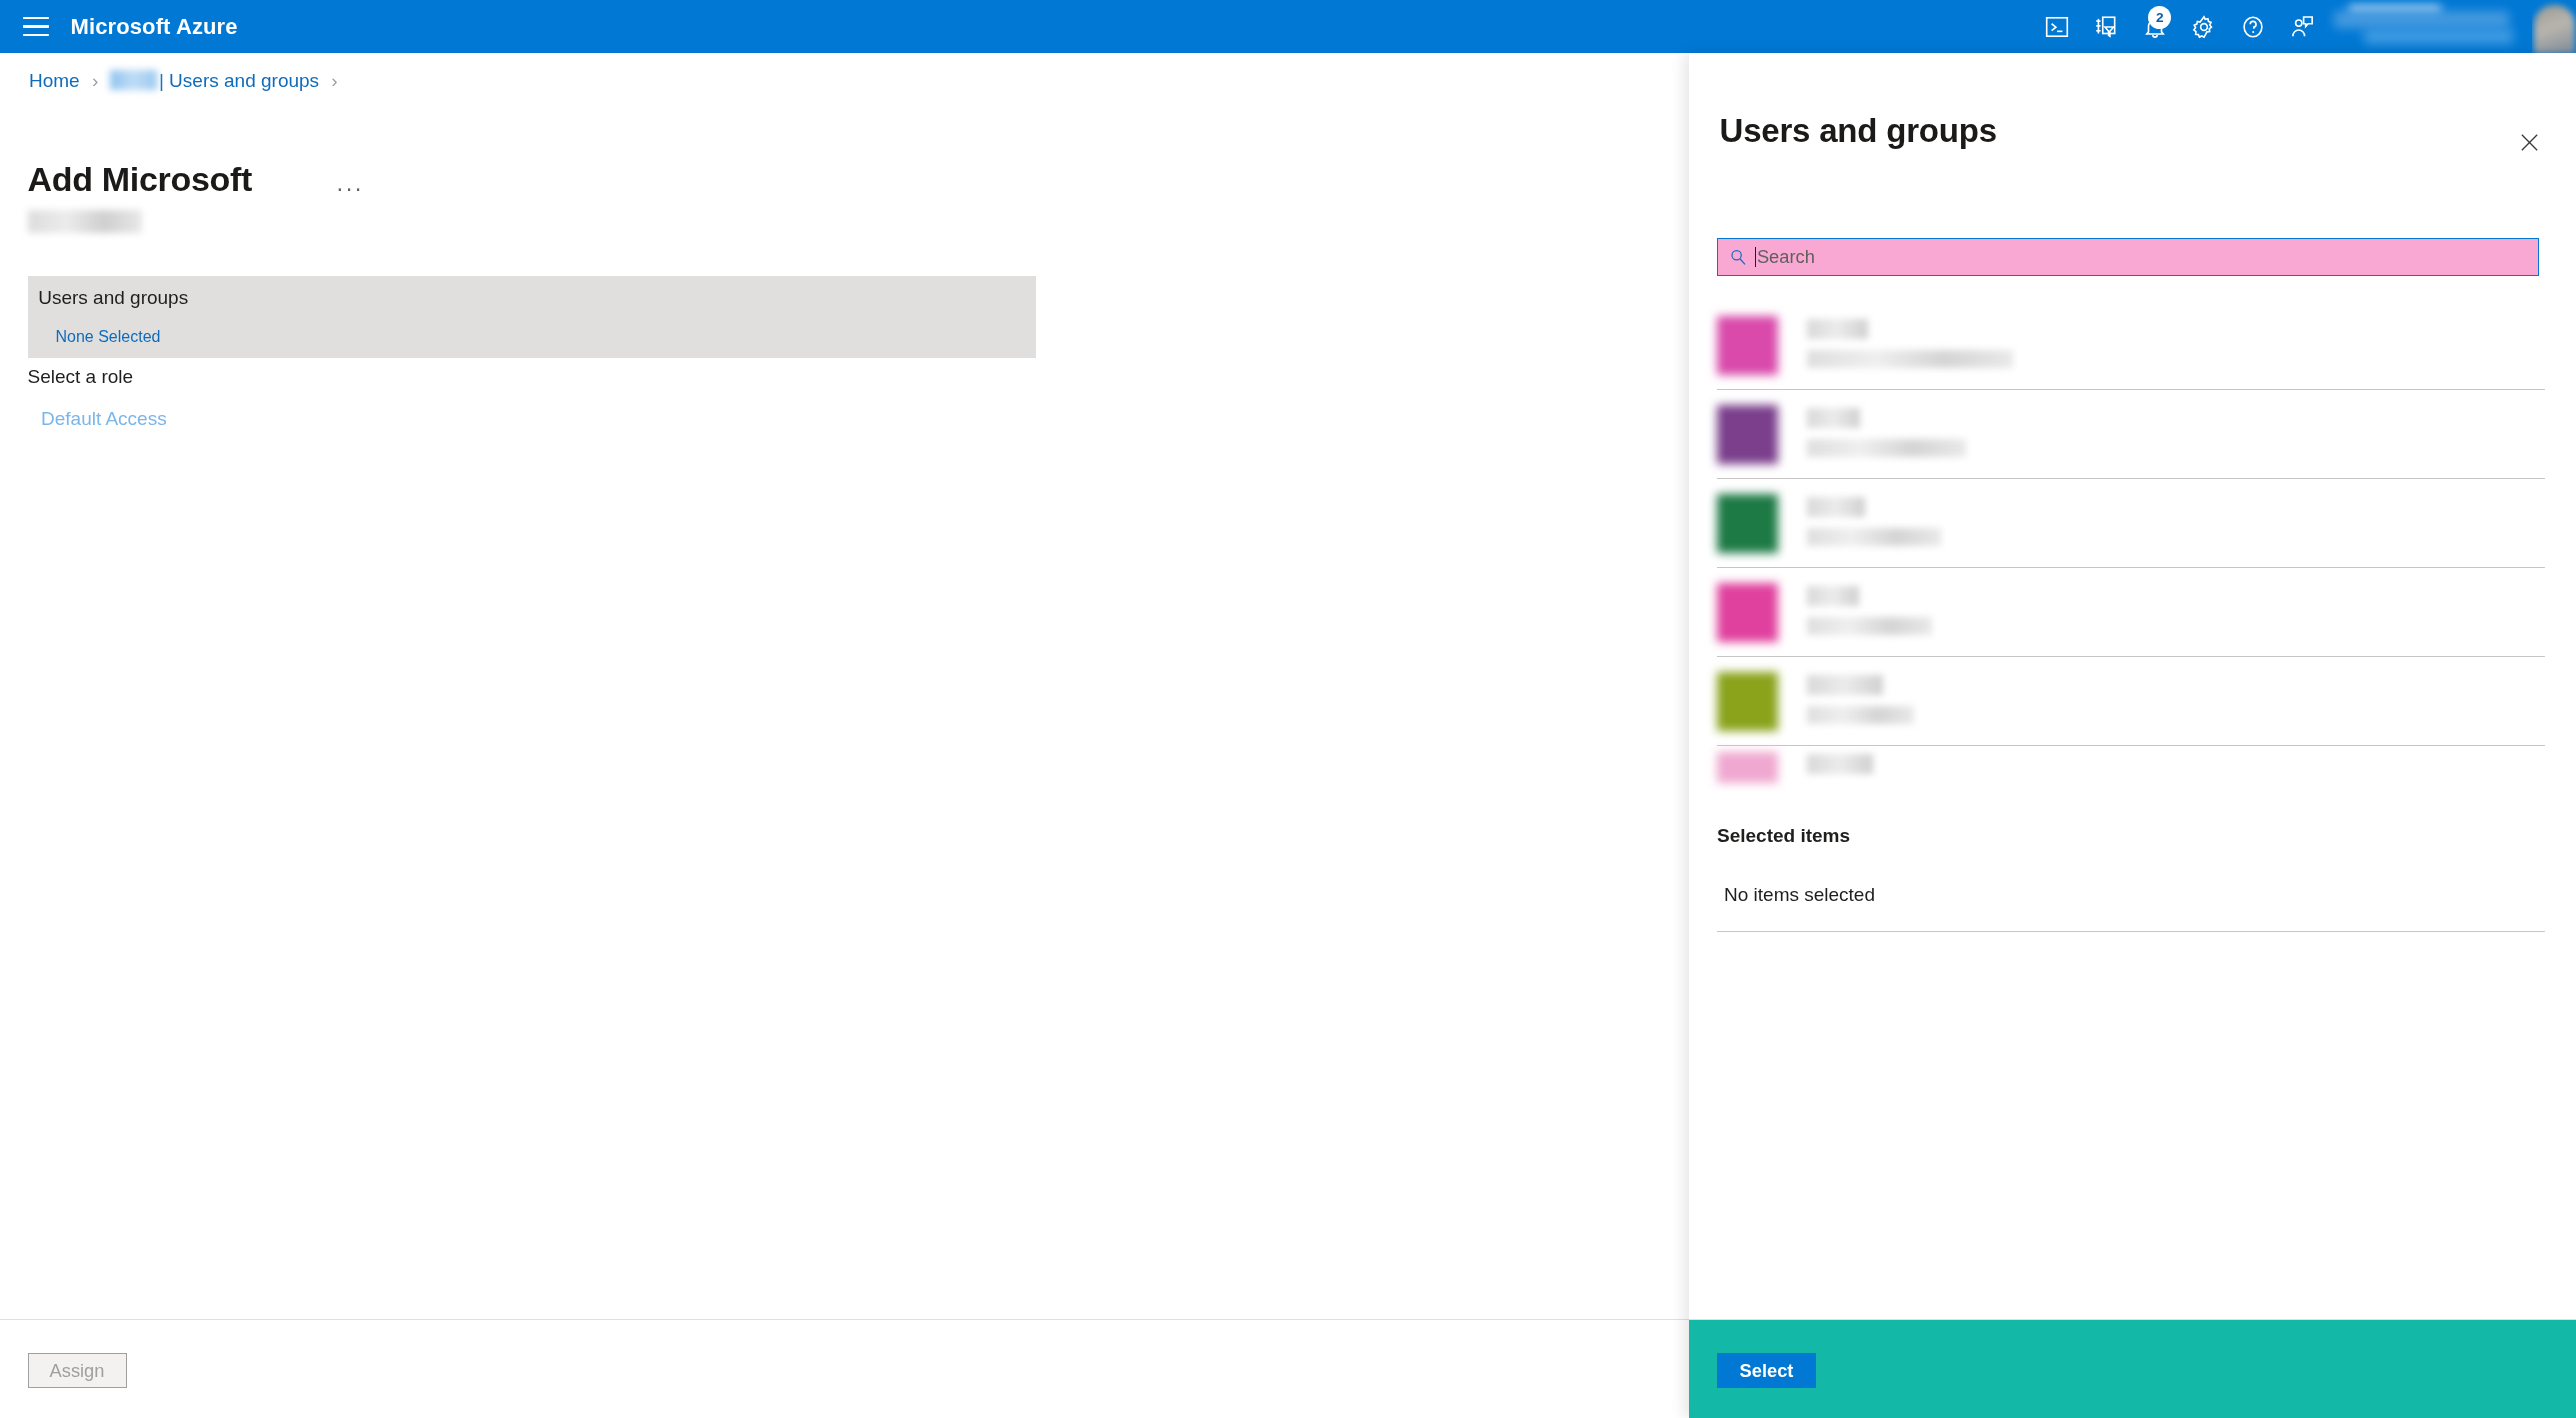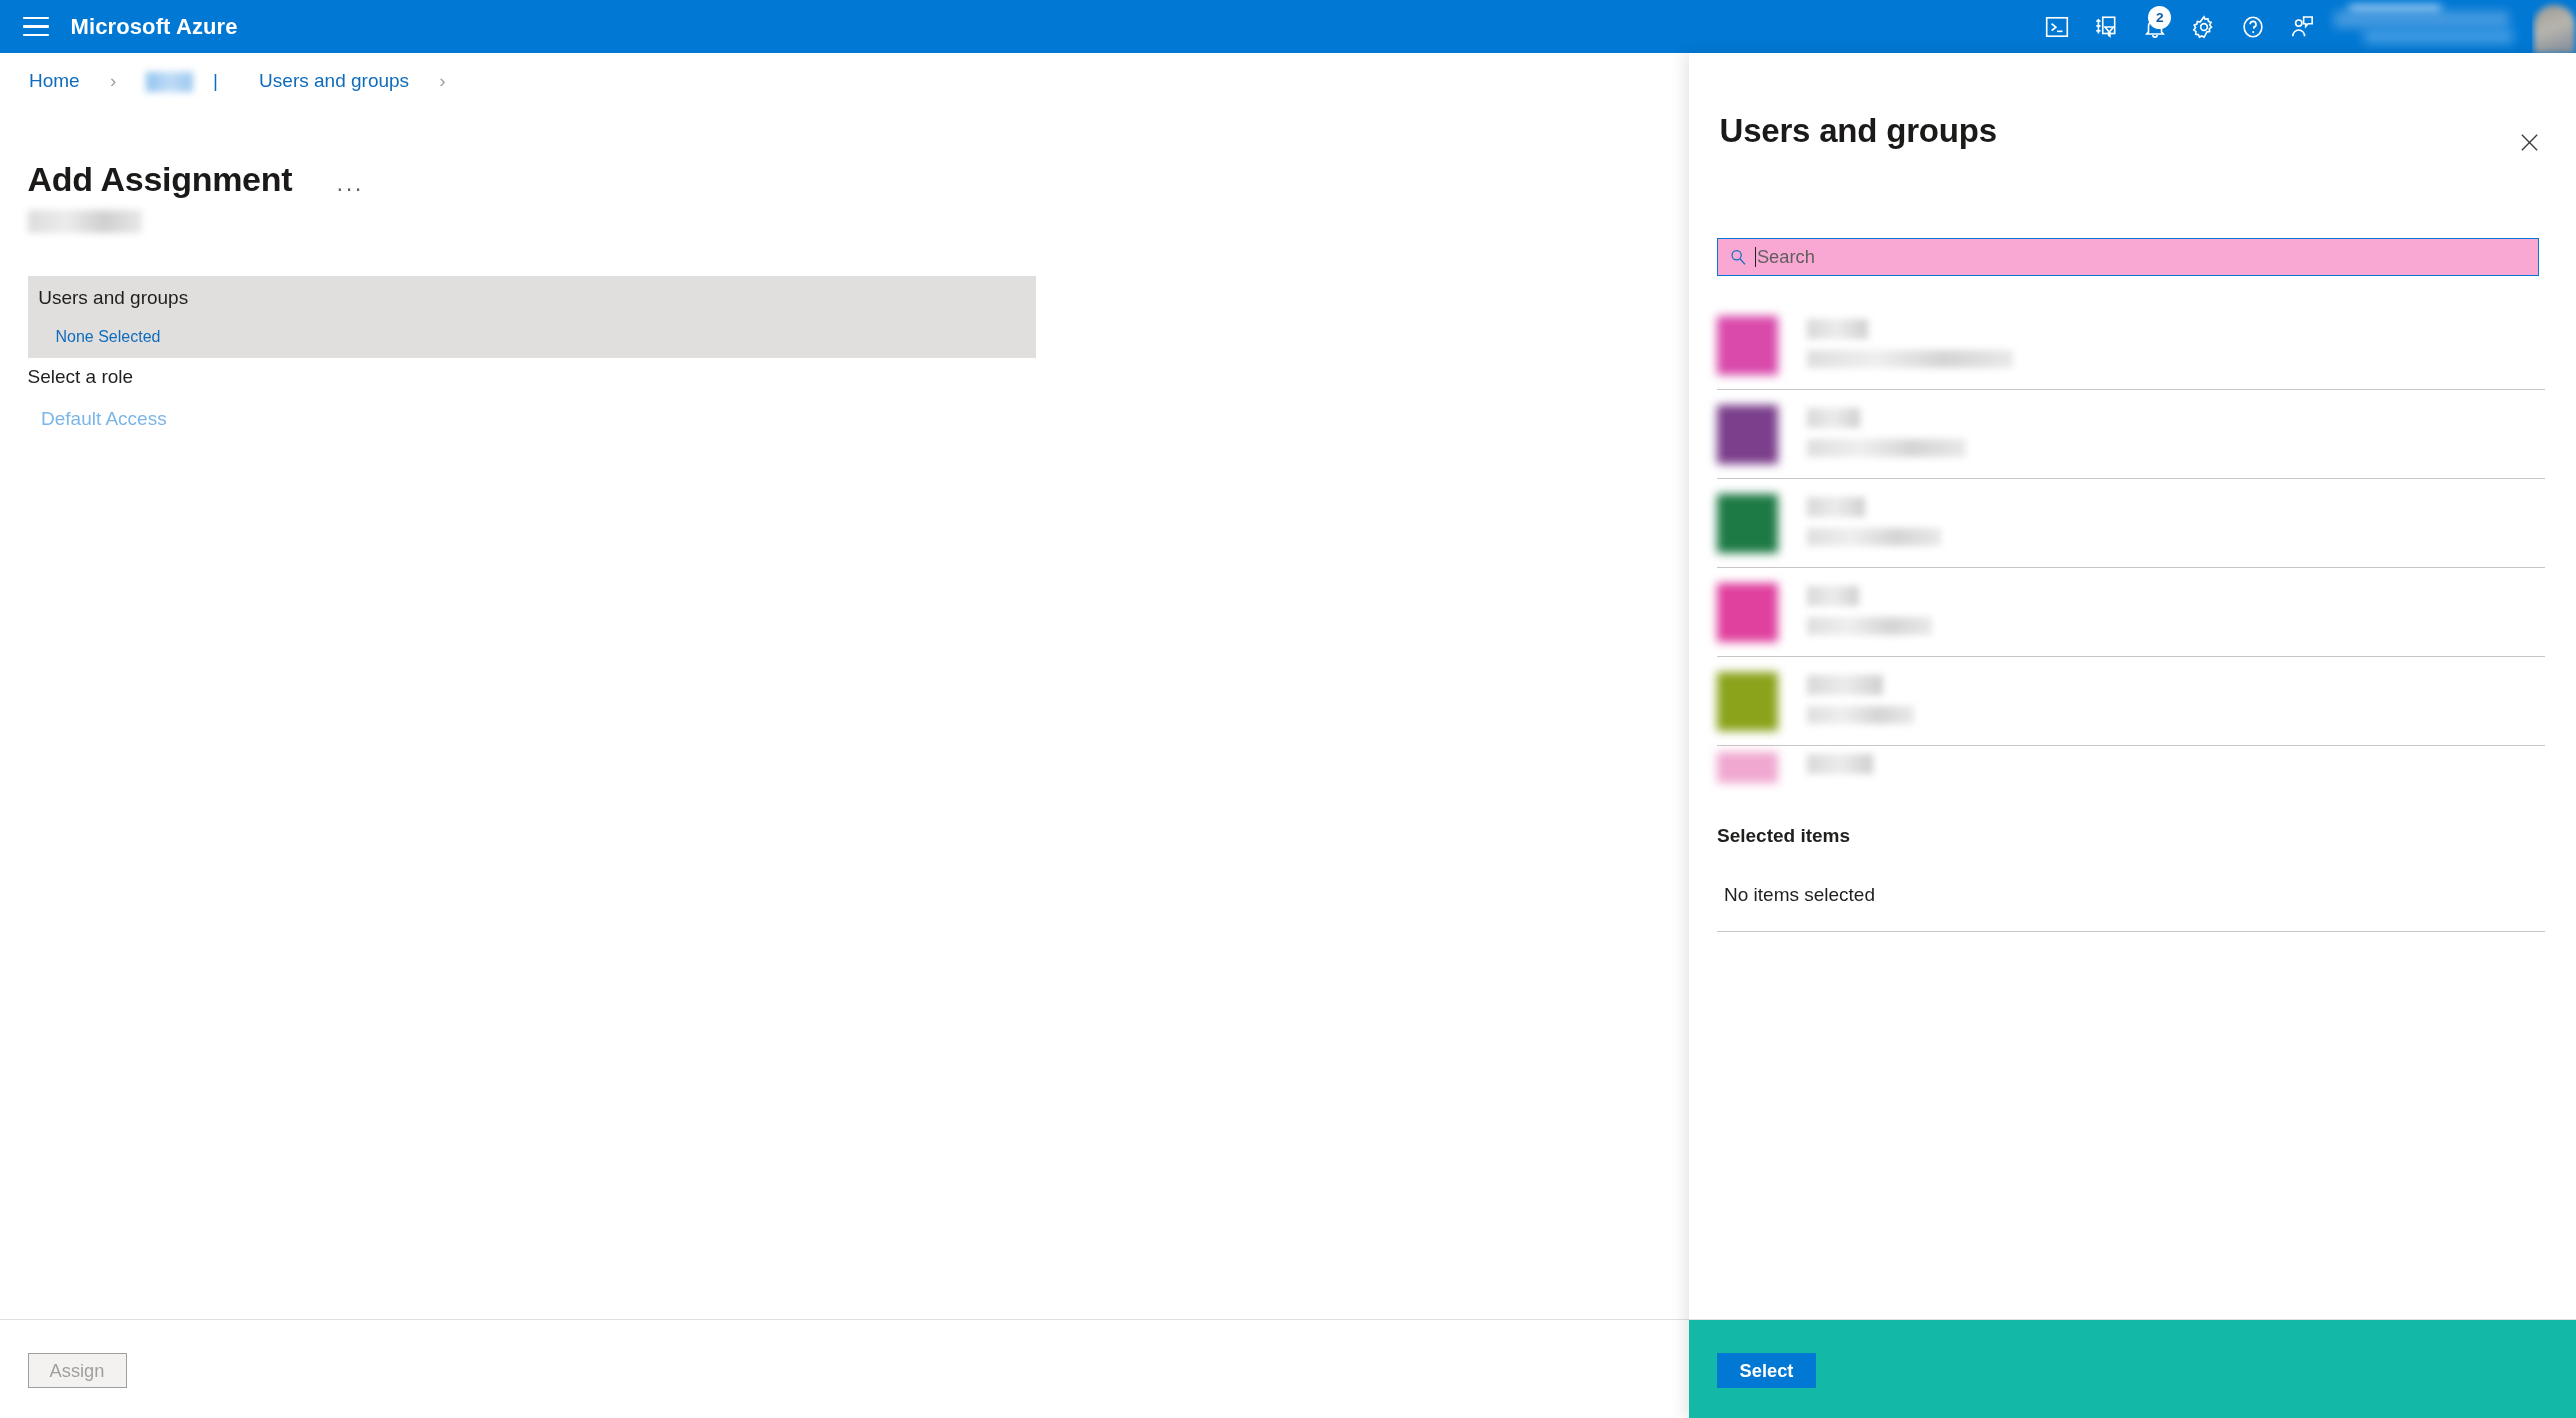--- a/index.html
+++ b/index.html
@@ -70,22 +70,22 @@
   }
   .avatar .av {
     position:absolute; left:1.5px; top:4.6px; width:41px; height:49px;
     background:linear-gradient(160deg,#9a9a92 0%,#b8b5ad 45%,#7f8b9b 100%);
     border-radius:20px 20px 3.1px 3.1px; filter:blur(3.1px);
   }
 
   
   .content { position:absolute; left:0; top:53px; width:1689px; height:1266px; background:#fff; }
   .breadcrumb {
-    position:absolute; left:29px; top:17px; display:flex; align-items:flex-end;
-    font-size:19px; white-space:nowrap;gap:18px;
+    position:absolute; left:29px; top:17px; display:flex; align-items:flex-start;
+    font-size:19px; white-space:nowrap;
   }
   .bc-link { color:#0f6cbd; cursor:pointer; }
   .bc-sep { color:#9aa0a6; margin:0 12.2px; font-size:19px; }
   .bc-blur {
     display:inline-block; width:47px; height:20px; vertical-align:middle;
     background:linear-gradient(90deg,#8fc3ef,#bfdcf6,#9ac8f0);
     filter:blur(3.8px); margin-right:1.5px;
   }
   .bc-grp { color:#0f6cbd; cursor:pointer; }
 
@@ -266,21 +266,21 @@
   <div class="content">
 
     <div class="breadcrumb">
       <span class="bc-link">Home</span>
       <span class="bc-sep">›</span>
       <span class="bc-blur"></span>
       <span class="bc-grp">|</span>&nbsp;<span class="bc-grp">Users and groups</span>
       <span class="bc-sep">›</span>
     </div>
 
-    <div class="pagetitle">Add Assignment</div>
+    <div class="pagetitle">Add Microsoft</div>
     <div class="ellipsis-btn">···</div>
     <div class="subtitle-blur"></div>
 
     <div class="field-block">
       <div class="field-label">Users and groups</div>
       <div class="field-value">None Selected</div>
     </div>
 
     <div class="role-label">Select a role</div>
     <div class="role-value">Default Access</div>

